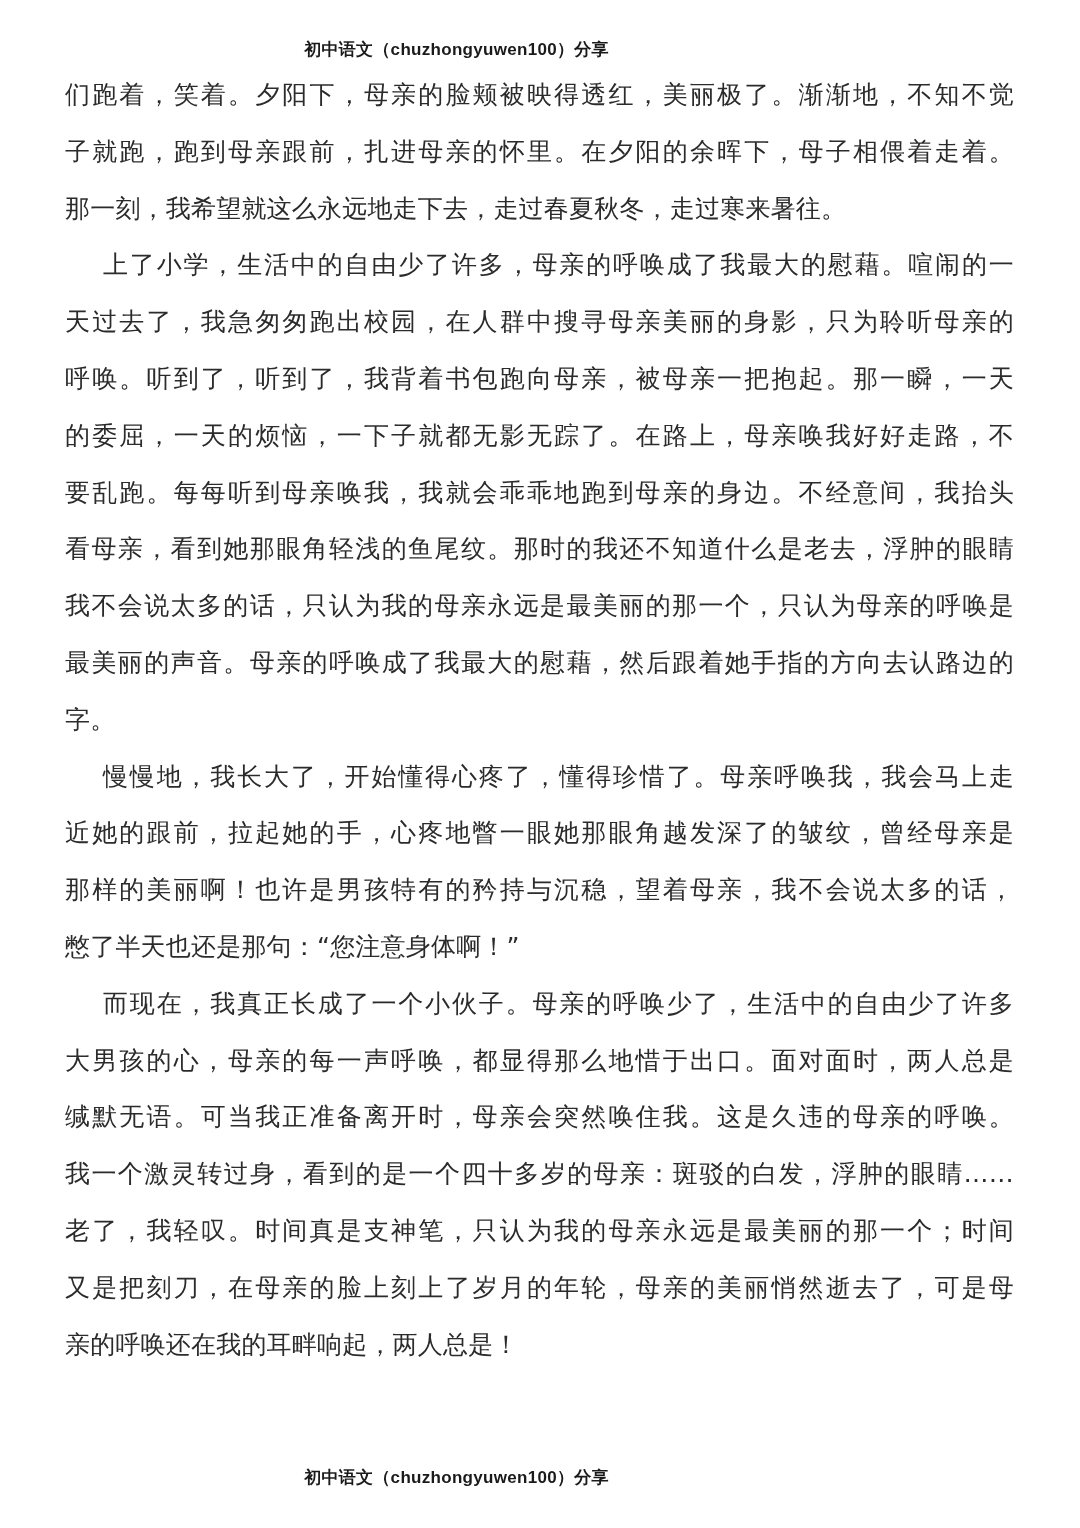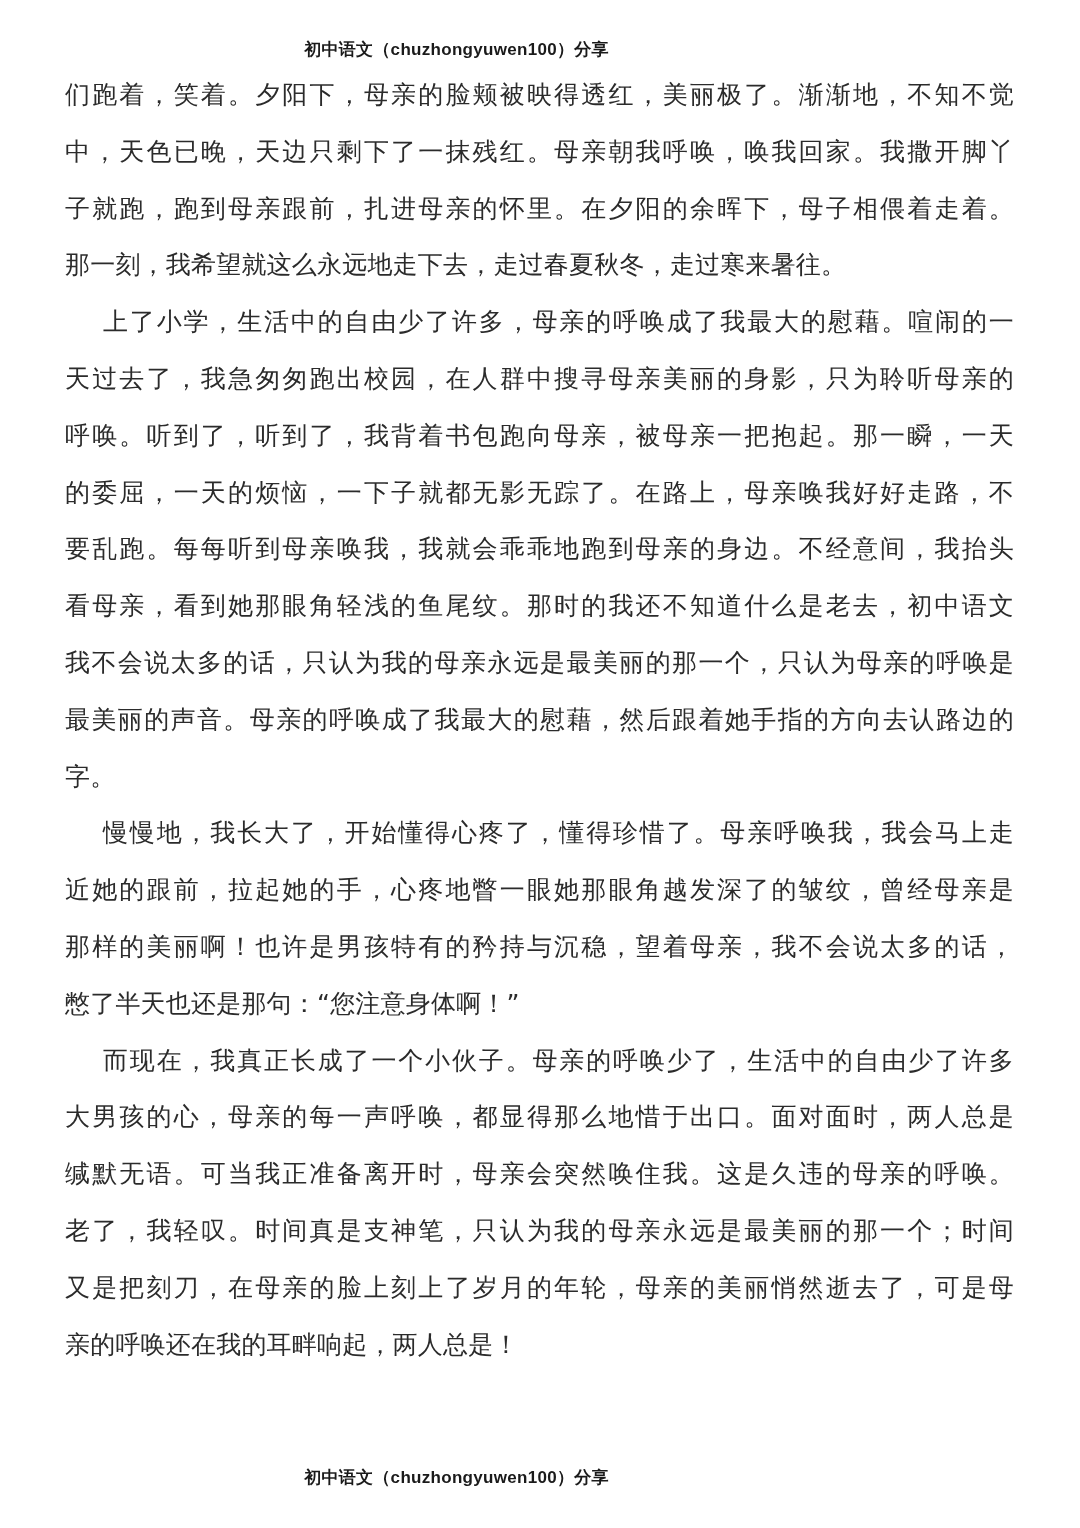--- a/index.html
+++ b/index.html
@@ -63,23 +63,20 @@
 </head>
 <body>
 
 <div class="page-header">初中语文（chuzhongyuwen100）分享</div>
 
 <div class="body-text">
   <div class="line">
       <span class="t">们跑着，笑着。夕阳下，母亲的脸颊被映得透红，美丽极了。渐渐地，不知不觉</span>
     </div>
   <div class="line">
-      <span class="t">中，天色已晚，天边只剩下了一抹残红。母亲朝我呼唤，唤我回家。我撒开脚丫</span>
-    </div>
-  <div class="line">
       <span class="t">子就跑，跑到母亲跟前，扎进母亲的怀里。在夕阳的余晖下，母子相偎着走着。</span>
     </div>
   <div class="line last">
       <span class="t">那一刻，我希望就这么永远地走下去，走过春夏秋冬，走过寒来暑往。</span>
     </div>
 
   <div class="line indent">
       <span class="t">上了小学，生活中的自由少了许多，母亲的呼唤成了我最大的慰藉。喧闹的一</span>
     </div>
   <div class="line">
@@ -88,21 +85,21 @@
   <div class="line">
       <span class="t">呼唤。听到了，听到了，我背着书包跑向母亲，被母亲一把抱起。那一瞬，一天</span>
     </div>
   <div class="line">
       <span class="t">的委屈，一天的烦恼，一下子就都无影无踪了。在路上，母亲唤我好好走路，不</span>
     </div>
   <div class="line">
       <span class="t">要乱跑。每每听到母亲唤我，我就会乖乖地跑到母亲的身边。不经意间，我抬头</span>
     </div>
   <div class="line">
-      <span class="t">看母亲，看到她那眼角轻浅的鱼尾纹。那时的我还不知道什么是老去，初中语文</span>
+      <span class="t">看母亲，看到她那眼角轻浅的鱼尾纹。那时的我还不知道什么是老去，浮肿的眼睛</span>
     </div>
   <div class="line">
       <span class="t">我不会说太多的话，只认为我的母亲永远是最美丽的那一个，只认为母亲的呼唤是</span>
     </div>
   <div class="line">
       <span class="t">最美丽的声音。母亲的呼唤成了我最大的慰藉，然后跟着她手指的方向去认路边的</span>
     </div>
   <div class="line last">
       <span class="t">字。</span>
     </div>
@@ -123,20 +120,23 @@
   <div class="line indent">
       <span class="t">而现在，我真正长成了一个小伙子。母亲的呼唤少了，生活中的自由少了许多</span>
     </div>
   <div class="line">
       <span class="t">大男孩的心，母亲的每一声呼唤，都显得那么地惜于出口。面对面时，两人总是</span>
     </div>
   <div class="line">
       <span class="t">缄默无语。可当我正准备离开时，母亲会突然唤住我。这是久违的母亲的呼唤。</span>
     </div>
   <div class="line">
+      <span class="t">我一个激灵转过身，看到的是一个四十多岁的母亲：斑驳的白发，浮肿的眼睛……</span>
+    </div>
+  <div class="line">
       <span class="t">老了，我轻叹。时间真是支神笔，只认为我的母亲永远是最美丽的那一个；时间</span>
     </div>
   <div class="line">
       <span class="t">又是把刻刀，在母亲的脸上刻上了岁月的年轮，母亲的美丽悄然逝去了，可是母</span>
     </div>
   <div class="line last">
       <span class="t">亲的呼唤还在我的耳畔响起，两人总是！</span>
     </div>
 </div>
 

